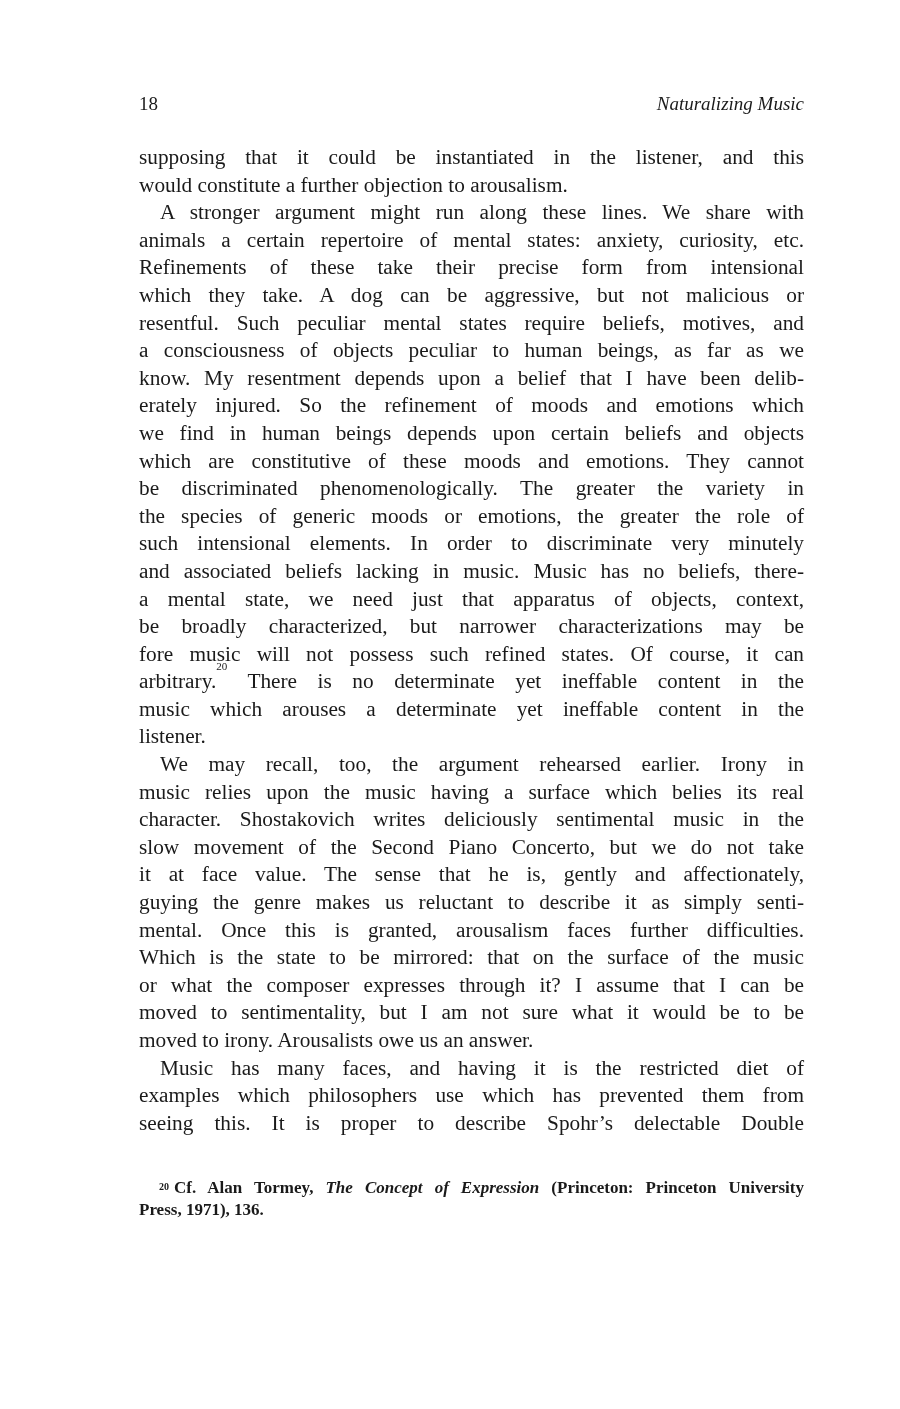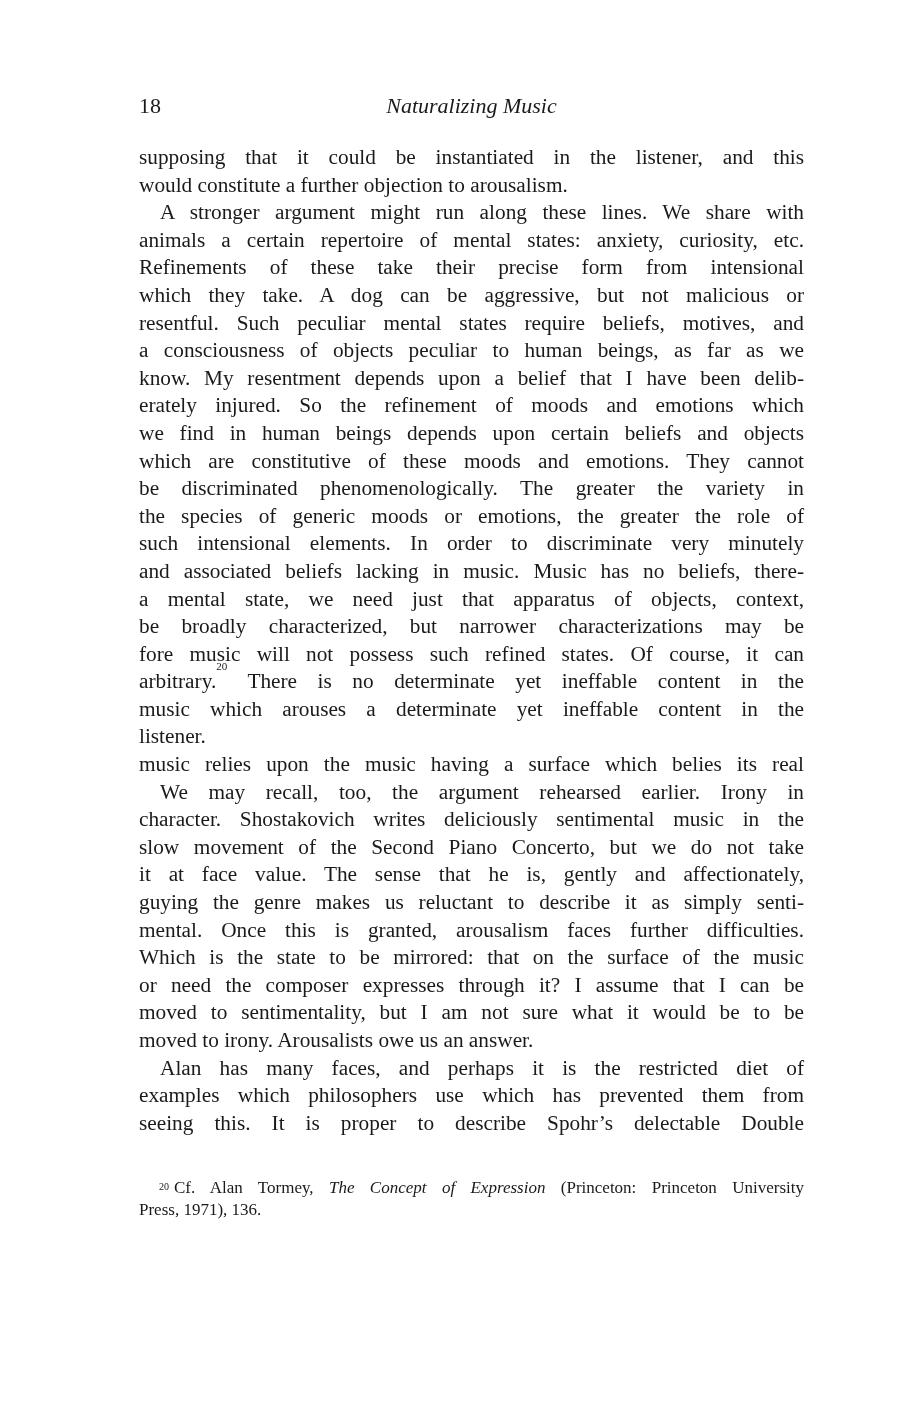--- a/index.html
+++ b/index.html
@@ -1,28 +1,28 @@
 <!DOCTYPE html>
 <html><head>
 <meta charset="utf-8">
 <style>
   html, body { margin: 0; padding: 0; background: #ffffff; }
   body { width: 900px; height: 1409px; position: relative; overflow: hidden;
          font-family: "Liberation Serif", "DejaVu Serif", serif; color: #1a1a1a; }
   .page { position: absolute; left: 139px; top: 0; width: 665px; }
-  .header { position: absolute; top: 93px; left: 0; width: 665px; height: 28px; font-size: 22px; }
+  .header { position: absolute; top: 93px; left: 0; width: 665px; height: 28px; font-size: 19px; }
   .page-num { position: absolute; left: 0; top: 0; }
-  .running-title { position: absolute; left: 0; width: 665px; text-align: center; font-style: italic; top: 0; }
+  .running-title { position: absolute; left: 0; width: 665px; text-align: right; font-style: italic; top: 0; }
   .body-text { position: absolute; top: 144px; left: 0; width: 665px; font-size: 21.3px; line-height: 27.6px; }
   .line { display: block; white-space: nowrap; text-align: justify; text-align-last: justify; height: 27.6px; }
   .line.last { text-align-last: left; }
   .line.indent { padding-left: 21px; }
   sup { font-size: 11px; vertical-align: top; position: relative; top: -2px; line-height: 0; }
   .footnotes { position: absolute; top: 1177px; left: 0; width: 665px; font-size: 17px; line-height: 22px; }
-  .fn-line { display: block; white-space: nowrap; text-align: justify; text-align-last: justify; }
+  .fn-line { display: block; white-space: nowrap; text-align: justify; text-align-last: justify; font-weight: bold; }
   .fn-line.first { padding-left: 20px; }
   .fn-line.last { text-align-last: left; }
   .fn-mark { font-size: 10px; vertical-align: top; position: relative; top: -1px; margin-right: 5px; }
   i { font-style: italic; }
 </style>
 </head>
 <body>
 
 <div class="page">
   <div class="header">
@@ -46,32 +46,32 @@
       <span class="line">be discriminated phenomenologically. The greater the variety in</span>
       <span class="line">the species of generic moods or emotions, the greater the role of</span>
       <span class="line">such intensional elements. In order to discriminate very minutely</span>
       <span class="line">and associated beliefs lacking in music. Music has no beliefs, there-</span>
       <span class="line">a mental state, we need just that apparatus of objects, context,</span>
       <span class="line">be broadly characterized, but narrower characterizations may be</span>
       <span class="line">fore music will not possess such refined states. Of course, it can</span>
       <span class="line"><span>arbitrary.</span><sup>20</sup><span> There is no determinate yet ineffable content in the</span></span>
       <span class="line">music which arouses a determinate yet ineffable content in the</span>
       <span class="line last">listener.</span>
+      <span class="line indent">We may recall, too, the argument rehearsed earlier. Irony in</span>
       <span class="line">music relies upon the music having a surface which belies its real</span>
-      <span class="line indent">We may recall, too, the argument rehearsed earlier. Irony in</span>
       <span class="line">character. Shostakovich writes deliciously sentimental music in the</span>
       <span class="line">slow movement of the Second Piano Concerto, but we do not take</span>
       <span class="line">it at face value. The sense that he is, gently and affectionately,</span>
       <span class="line">guying the genre makes us reluctant to describe it as simply senti-</span>
       <span class="line">mental. Once this is granted, arousalism faces further difficulties.</span>
       <span class="line">Which is the state to be mirrored: that on the surface of the music</span>
-      <span class="line">or need the composer expresses through it? I assume that I can be</span>
+      <span class="line">or what the composer expresses through it? I assume that I can be</span>
       <span class="line">moved to sentimentality, but I am not sure what it would be to be</span>
       <span class="line last">moved to irony. Arousalists owe us an answer.</span>
-      <span class="line indent">Alan has many faces, and perhaps it is the restricted diet of</span>
+      <span class="line indent">Music has many faces, and having it is the restricted diet of</span>
       <span class="line">examples which philosophers use which has prevented them from</span>
       <span class="line">seeing this. It is proper to describe Spohr’s delectable Double</span>
     </div>
 
   <div class="footnotes">
     <span class="fn-line first"><span class="fn-mark">20</span><span>Cf. Alan Tormey, </span><i>The Concept of Expression</i><span> (Princeton: Princeton University</span></span>
     <span class="fn-line last">Press, 1971), 136.</span>
   </div>
 </div>
 

